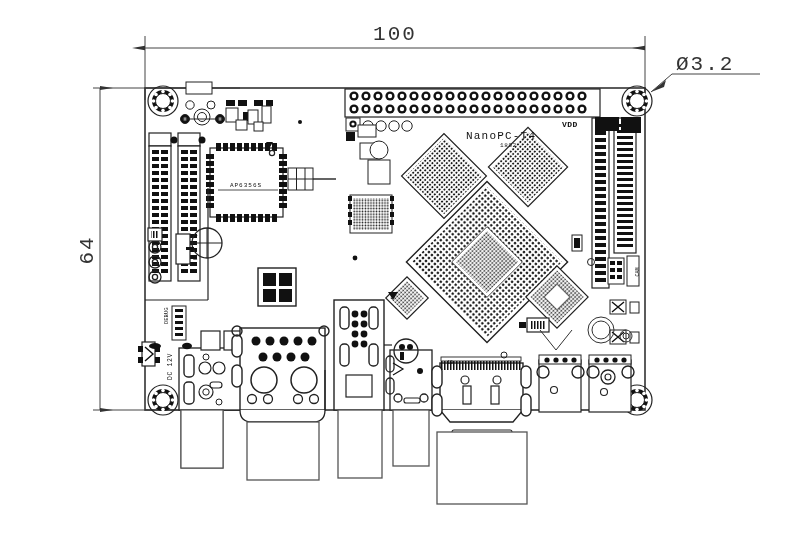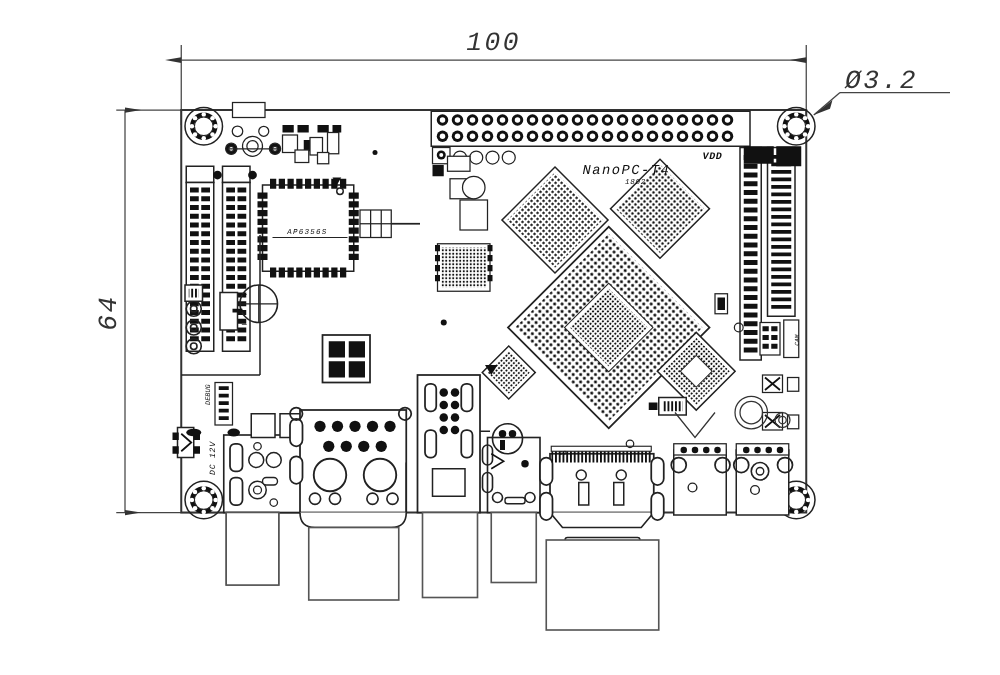--- a/index.html
+++ b/index.html
@@ -1,18 +1,18 @@
 <!DOCTYPE html>
 <html><head>
 <meta charset="utf-8">
 <style>
   html,body{margin:0;padding:0;background:#ffffff;}
   body{width:800px;height:540px;overflow:hidden;
        font-family:"Liberation Sans",sans-serif;color:#1a1a1a;}
-  #stage{position:relative;width:680px;height:540px;background:#fff;font-style:italic;}
+  #stage{position:relative;width:680px;height:540px;background:#fff;}
   svg{display:block;}
   .dimtext{font-family:"Liberation Mono",monospace;font-size:21px;fill:#333;letter-spacing:2px;}
   .silk{font-family:"Liberation Mono",monospace;fill:#111;}
 </style>
 </head>
 <body>
 
 <div id="stage">
 <svg width="800" height="540" viewBox="0 0 800 540">
 

